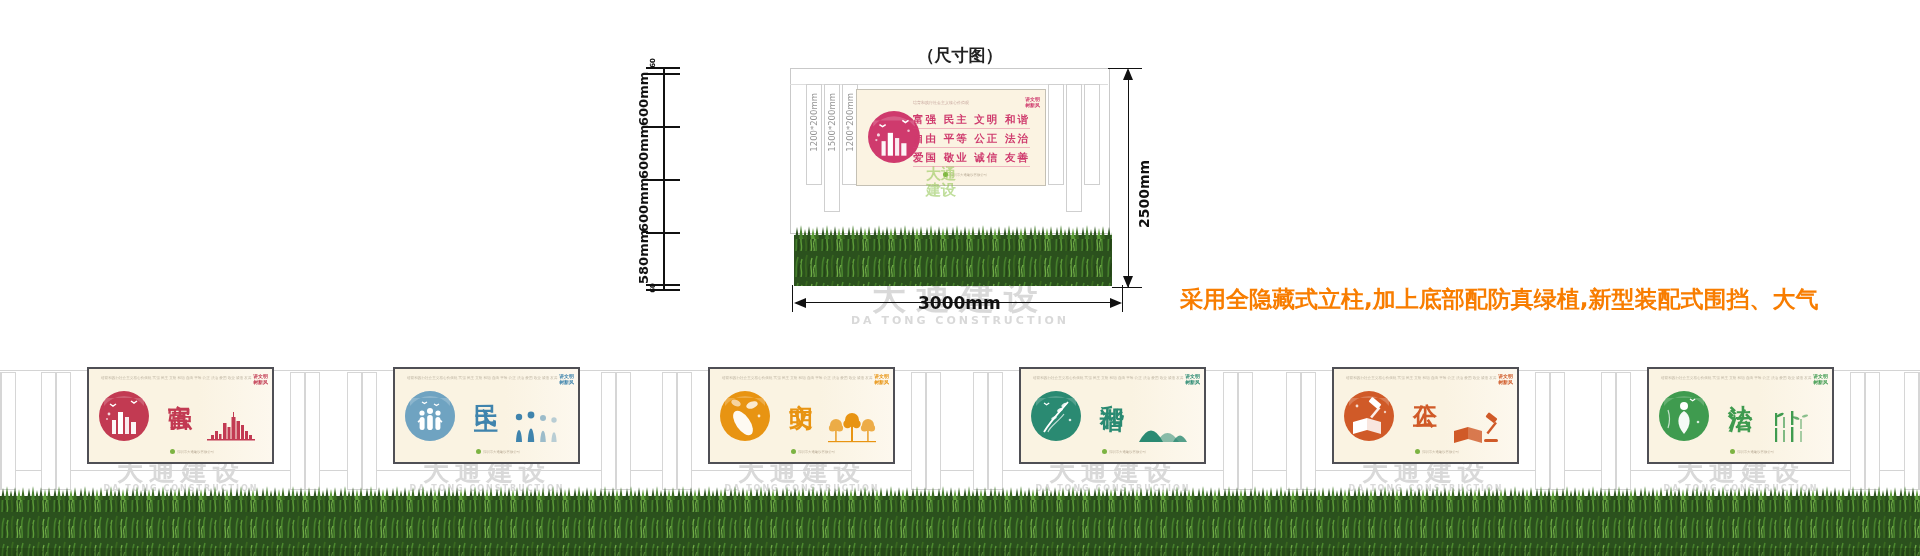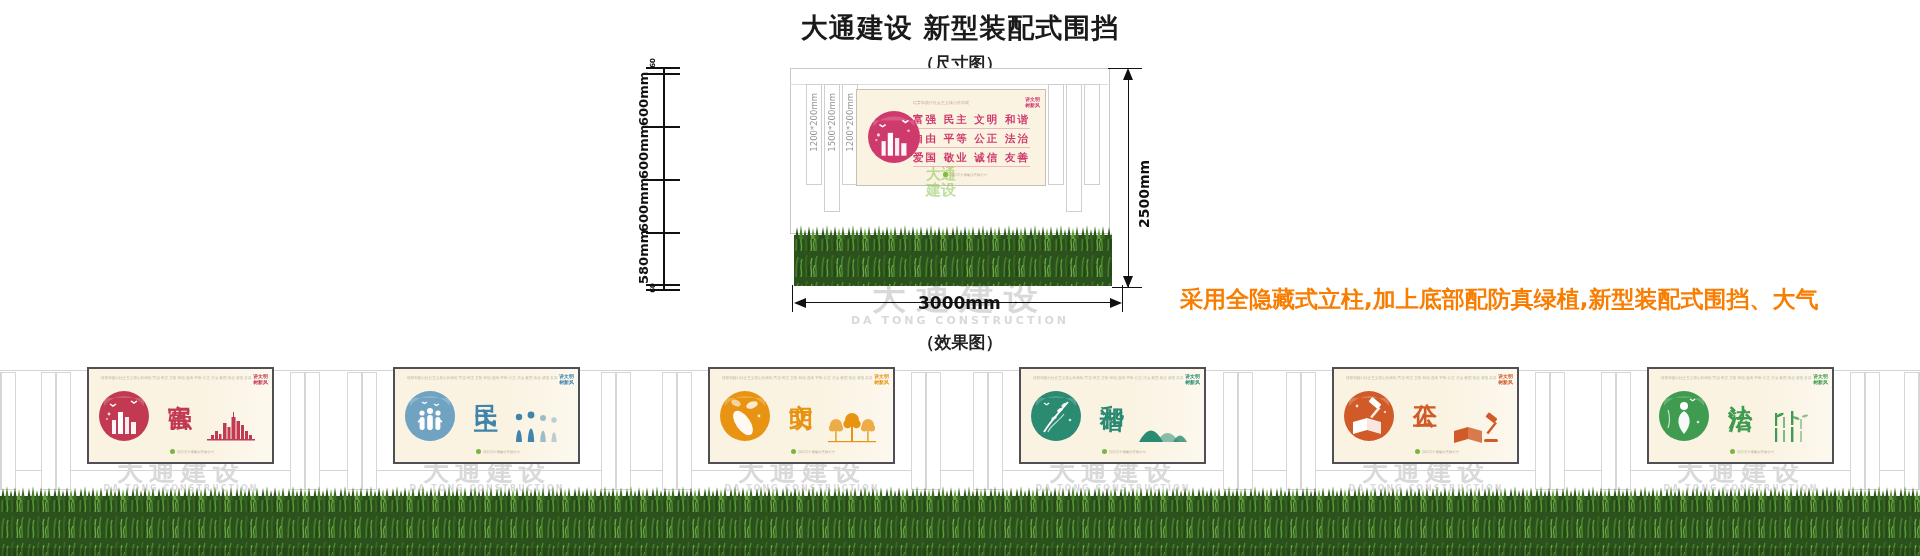--- a/index.html
+++ b/index.html
@@ -1,21 +1,21 @@
 <!DOCTYPE html>
 <html><head>
 <meta charset="utf-8">
 <style>
   html,body{margin:0;padding:0;background:#fff;}
   .stage{position:relative;width:1920px;height:560px;background:#fff;overflow:hidden;
          font-family:"DejaVu Sans","Liberation Sans",sans-serif;}
   .abs{position:absolute;}
   
   .title{left:0;right:0;top:10px;text-align:center;font-size:27px;font-weight:800;color:#1a1a1a;letter-spacing:1px;}
-  .subtitle{left:0;right:0;top:52px;text-align:center;font-size:17px;font-weight:700;color:#222;}
+  .subtitle{left:0;right:0;top:44px;text-align:center;font-size:17px;font-weight:700;color:#222;}
   .effect-label{left:0;right:0;top:331px;text-align:center;font-size:17px;font-weight:700;color:#222;z-index:4;}
   .note{top:284px;font-size:23px;font-weight:700;color:var(--orange);white-space:nowrap;}
   .note-left{left:110px;}
   .note-right{left:1180px;}
   
   .wm{text-align:center;z-index:1;color:#d9d9d9;}
   .wm .cn{font-size:34px;font-weight:700;letter-spacing:10px;line-height:34px;}
   .wm .en{font-size:11px;font-weight:700;letter-spacing:3px;line-height:13px;text-align:center;}
   .wm-small .cn{font-size:26px;letter-spacing:6px;line-height:26px;}
   .wm-small .en{font-size:8px;letter-spacing:2px;line-height:10px;}
@@ -80,21 +80,20 @@
       <path d="M9,14 L11,4 L13,14 Z" fill="#35621f"></path>
       <path d="M13,14 L15,1 L17,14 Z" fill="#2b511d"></path>
       <path d="M17,14 L19,3 L21,14 Z" fill="#5d9c38"></path>
       <path d="M21,14 L23,1 L25,14 Z" fill="#39691f"></path>
     </pattern>
   </defs>
 </svg>
 
 <div class="stage" style="--orange:#f87d00">
 
-  <div class="abs title">大通建设 新型装配式围挡</div>
   <div class="abs subtitle">（尺寸图）</div>
 
   <div class="abs fence"></div>
   <div class="abs toprail"></div>
 
   <div class="post" style="left:806px;top:84px;width:14px;height:99px;">
     <span class="post-label">1200*200mm</span>
     </div>
   <div class="post" style="left:824px;top:84px;width:14px;height:126px;">
     <span class="post-label">1500*200mm</span>
@@ -175,21 +174,20 @@
   <div class="abs arrow arr-right" style="left:1110px;top:298px;"></div>
   <div class="abs hlabel" style="left:918px;top:293px;">3000mm</div>
 
   <div class="abs wm" style="left:810px;top:280px;width:300px;">
     <div class="cn">大通建设</div>
     <div class="en">DA TONG CONSTRUCTION</div>
   </div>
 
   <div class="abs note note-right">采用全隐藏式立柱,加上底部配防真绿植,新型装配式围挡、大气</div>
 
-  <div class="abs effect-label">（效果图）</div>
 
   <div class="abs wall-line" style="top:370px;"></div>
   <div class="abs wall-line" style="top:470px;"></div>
 
   <div class="slot" style="left:-14px">
       <i></i>
       <i></i>
     </div>
   <div class="slot" style="left:41px">
       <i></i>

